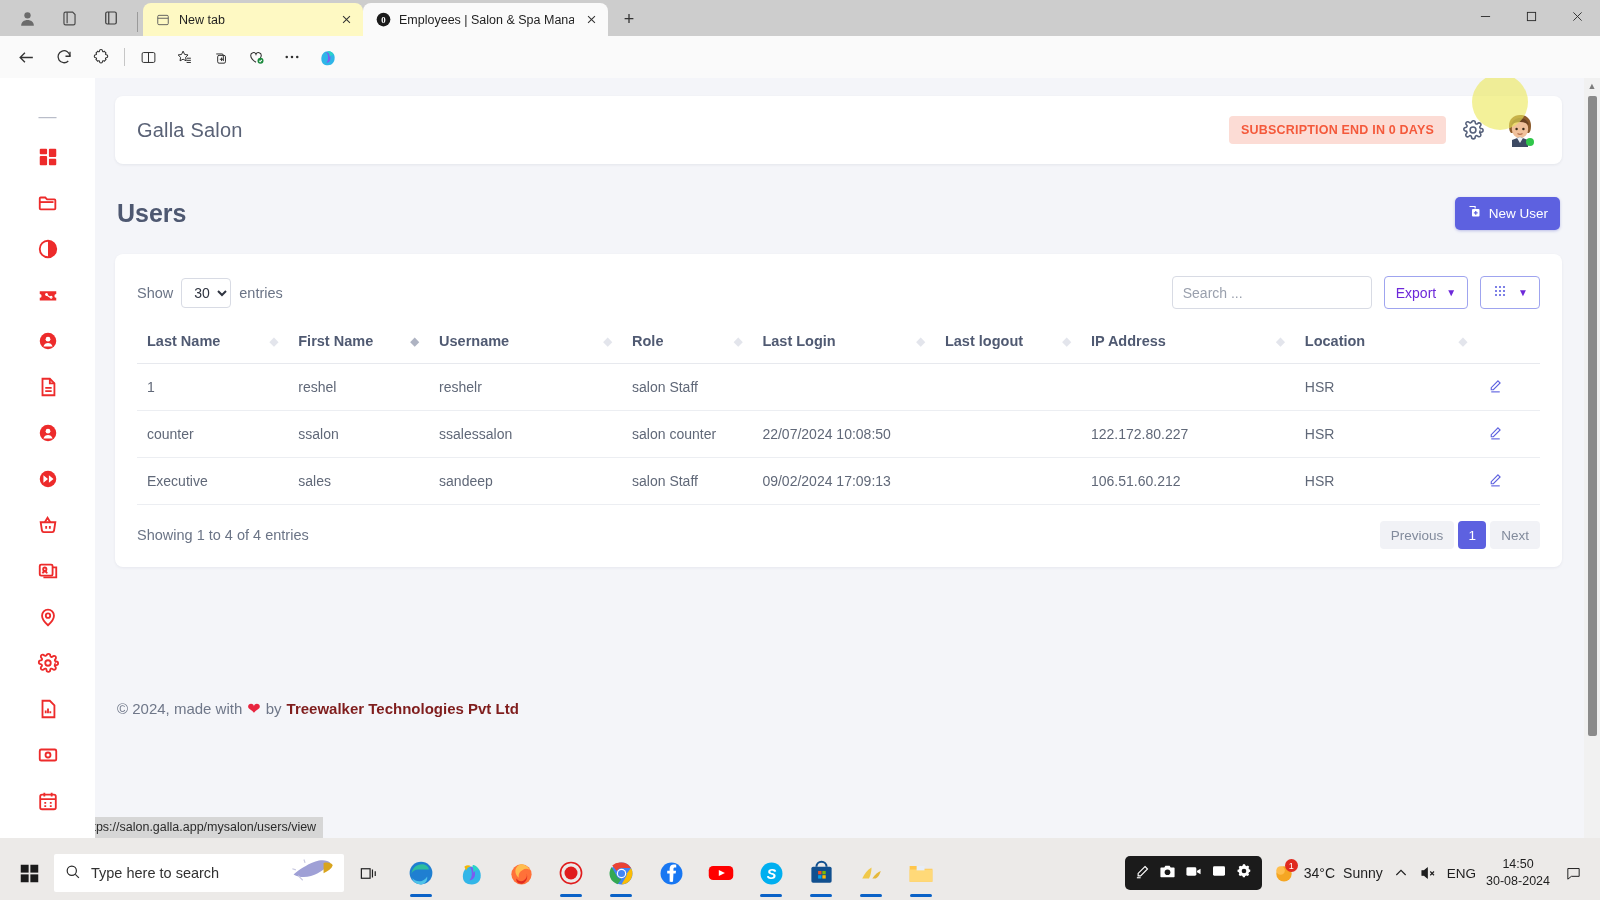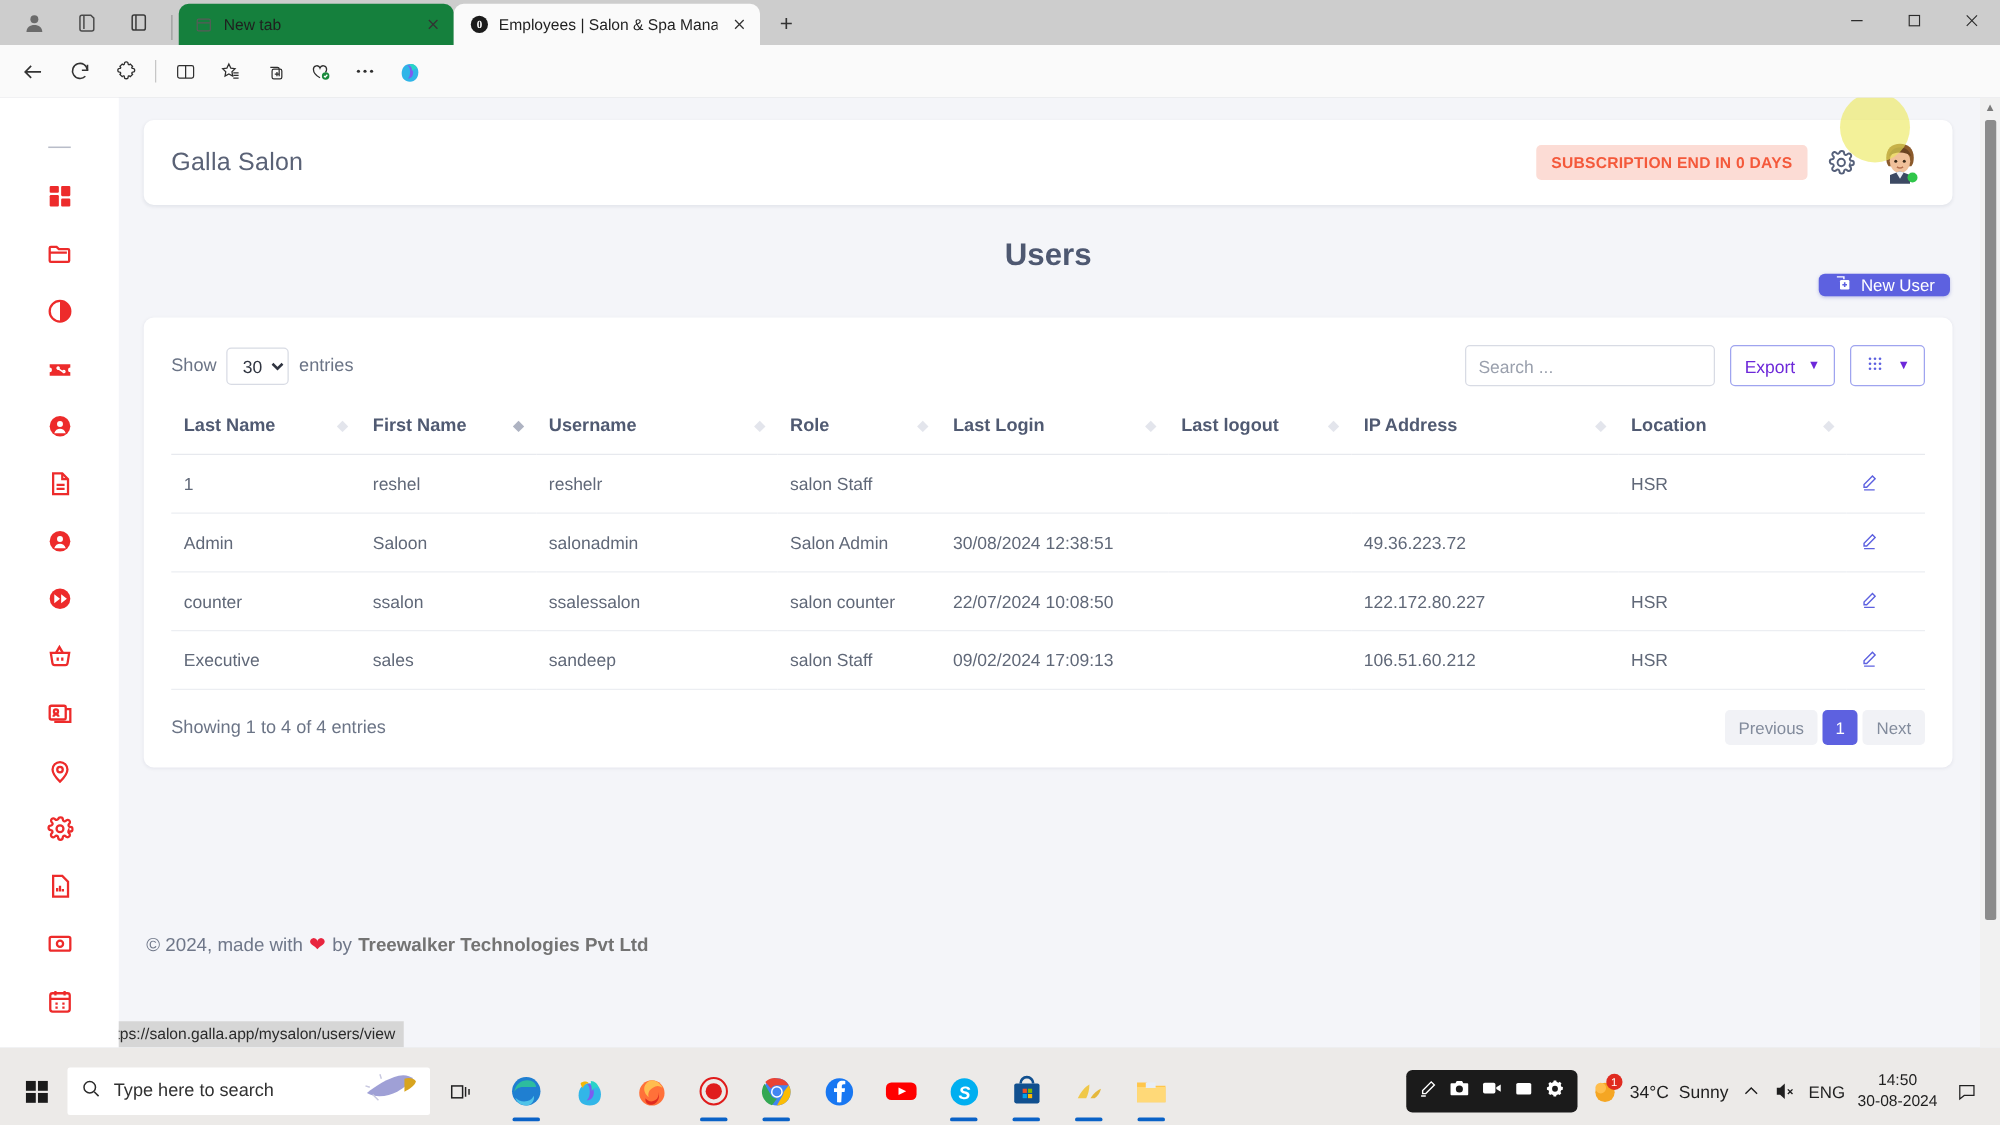--- a/index.html
+++ b/index.html
@@ -22,21 +22,21 @@
     color:#5d5d5d;
   }
   .tb-sep { width:1px; height:20px; background:#9a9a9a; margin: 8px 5px 0 5px; align-self:center; }
 
   .tab {
     height: 33px; display:flex; align-items:center; gap:8px;
     padding: 0 8px 0 12px; border-radius: 8px 8px 0 0;
     font-size: 12.5px; color:#1f1f1f; min-width:220px; max-width: 245px;
     position: relative;
   }
-  .tab.inactive { background: #15803d; margin-top: 24px; }
+  .tab.inactive { background: #fef9c3; margin-top: 24px; }
   .tab.active { background: #fafafa; }
   .tab-favicon { width:16px; height:16px; flex:none; display:flex; align-items:center; justify-content:center; }
   .tab-title { flex:1; white-space:nowrap; overflow:hidden; text-overflow:clip; font-size:12.5px; }
   .tab-close { width:18px; height:18px; display:flex; align-items:center; justify-content:center; border-radius:50%; color:#444; font-size:13px; flex:none;}
   .newtab-btn { width:30px; height:30px; display:flex; align-items:center; justify-content:center; margin:0 0 2px 6px; color:#333; font-size:18px; border-radius:5px;}
   .wincontrols { position:absolute; right:0; top:0; height:36px; display:flex; }
   .wc { width:46px; height:32px; display:flex; align-items:center; justify-content:center; color:#2b2b2b; }
 
   .navbar { height: 42px; background:#fafafa; display:flex; align-items:center; padding: 0 8px; gap: 2px; }
   .nav-btn { width:36px; height:32px; display:flex; align-items:center; justify-content:center; color:#3a3a3a; border-radius:4px; }
@@ -71,21 +71,21 @@
   }
   .brand { font-size:20px; color:#5a6276; font-weight:400; letter-spacing:.2px; }
   .topcard-right { margin-left:auto; display:flex; align-items:center; gap:16px;justify-content:center; }
   .sub-badge {
     background:#fcdcd5; color:#f4593b; font-size:12.5px; font-weight:700;
     padding: 7px 12px; border-radius:4px; letter-spacing:.2px;
   }
   .gear-btn { color:#55607a; display:flex; align-items:center; }
   .avatar { width:40px; height:40px; position:relative; }
 
-  .page-head { display:flex; align-items:center; margin: 26px 2px 0 2px; height:46px;flex-direction:column; }
+  .page-head { display:flex; align-items:center; margin: 26px 2px 0 2px; height:46px; }
   .page-title { font-size:25px; font-weight:700; color:#4e5871; }
   .btn-newuser {
     margin-left:auto; background:#5d61e0; color:#fff; border:none; border-radius:5px;
     height:33px; padding: 0 12px; font-size:13.5px; display:flex; align-items:center; gap:7px;
     font-family:"Liberation Sans", sans-serif; cursor:pointer;
     box-shadow: 0 1px 3px rgba(80,85,200,.35);
   }
   .click-halo {
     position:absolute; width:56px; height:56px; border-radius:50%;
     background: rgba(235,232,90,.62); pointer-events:none;
@@ -135,21 +135,21 @@
   .showing { font-size:14.5px; color:#6b7486; }
   .pager { margin-left:auto; display:flex; align-items:center; gap:4px; }
   .pg { height:28px; min-width:34px; padding: 0 11px; border-radius:4px; background:#f1f2f6; color:#828b9c;
         font-size:13.5px; display:flex; align-items:center; justify-content:center; cursor:pointer; }
   .pg.current { background:#5d61e0; color:#fff; min-width:28px; padding:0; }
 
   .footer-note {
     margin-top: 132px; font-size:15px; color:#6f7789; display:flex; align-items:center; gap:5px;
     padding-left: 2px;
   }
-  .footer-note b { color:#737373; }
+  .footer-note b { color:#7f1d1d; }
 
   .status-tip {
     position:absolute; left:0; bottom:0; background:#d6d6d6; color:#2b2b2b;
     font-size:12.5px; padding: 3px 7px 4px 7px; white-space:nowrap;
   }
 
   
   .pscroll { width:16px; background:#f1f1f1; flex:none; display:flex; flex-direction:column; align-items:center; }
   .ps-arrow { color:#7c7c7c; font-size:9px; height:16px; display:flex; align-items:center; }
   .ps-thumb { width:9px; background:#8b8b8b; border-radius:2px; margin-top:2px; }
@@ -566,38 +566,20 @@
               <td class="edit-cell">
                 <span class="edit-icon">
                   <svg viewBox="0 0 24 24" width="17" height="17" fill="none" stroke="currentColor" stroke-width="1.6">
                       <path d="M15.5 5.5l3 3L9 18H6v-3z"></path>
                       <path d="M6 21h12"></path>
                     </svg>
                 </span>
               </td>
             </tr>
             <tr>
-              <td>Admin</td>
-              <td>Saloon</td>
-              <td>salonadmin</td>
-              <td>Salon Admin</td>
-              <td>30/08/2024 12:38:51</td>
-              <td></td>
-              <td>49.36.223.72</td>
-              <td></td>
-              <td class="edit-cell">
-                <span class="edit-icon">
-                  <svg viewBox="0 0 24 24" width="17" height="17" fill="none" stroke="currentColor" stroke-width="1.6">
-                      <path d="M15.5 5.5l3 3L9 18H6v-3z"></path>
-                      <path d="M6 21h12"></path>
-                    </svg>
-                </span>
-              </td>
-            </tr>
-            <tr>
               <td>counter</td>
               <td>ssalon</td>
               <td>ssalessalon</td>
               <td>salon counter</td>
               <td>22/07/2024 10:08:50</td>
               <td></td>
               <td>122.172.80.227</td>
               <td>HSR</td>
               <td class="edit-cell">
                 <span class="edit-icon">

